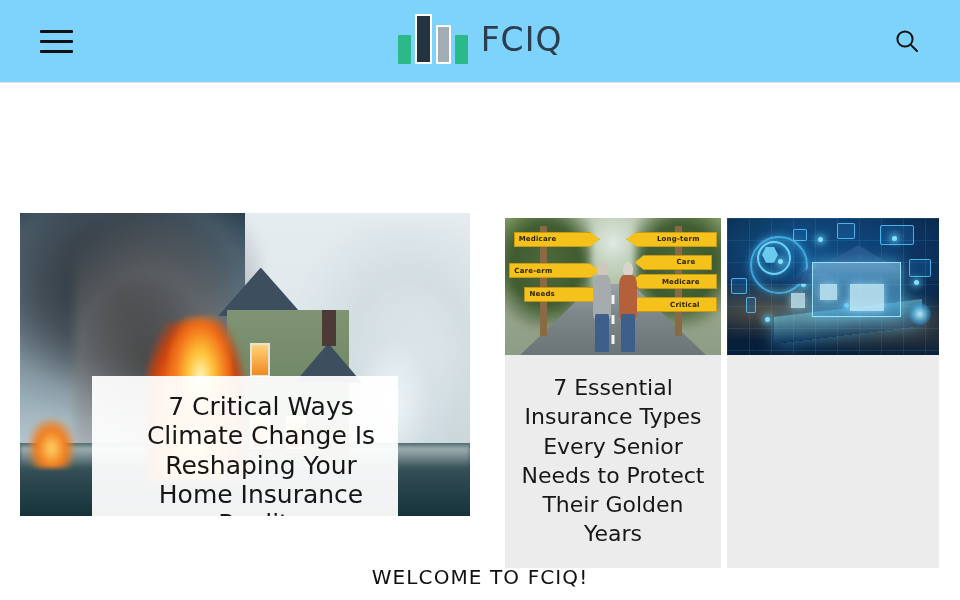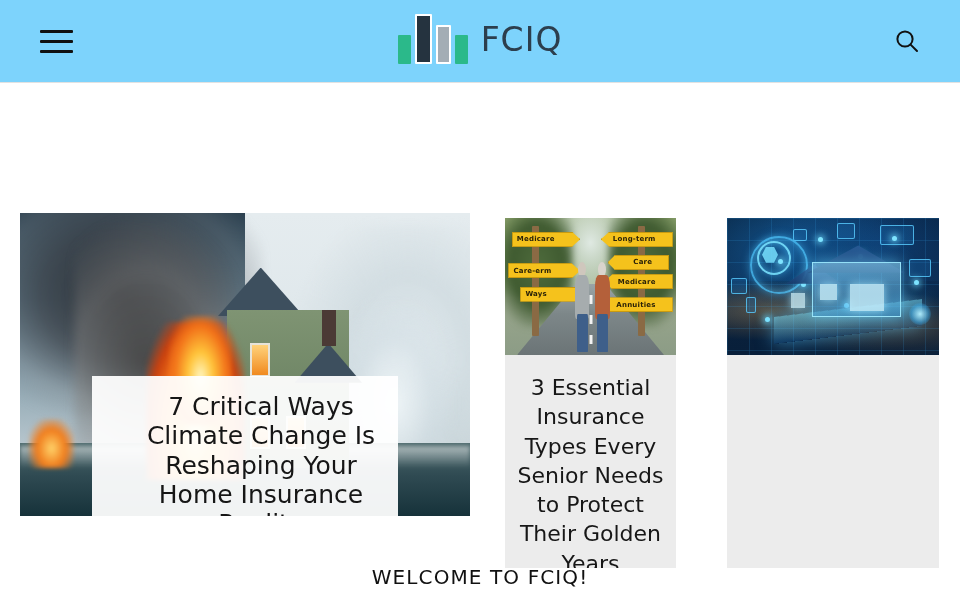--- a/index.html
+++ b/index.html
@@ -155,21 +155,21 @@
     text-align: center;
   }
   .hero-title-box .t {
     font-size: 25px; line-height: 1.17; color: #161616;
     font-weight: 400;
     margin-left: 32px;
   }
 
   
   .card-std { background: #ececec; }
-  .card-two   { left: 505px; top: 135px; width: 171px; height: 350px; }
+  .card-two   { left: 505px; top: 135px; width: 216px; height: 350px; }
   .card-three { left: 727px; top: 135px; width: 212px; height: 350px; }
 
   .card-std .thumb {
     position: absolute; left: 0; top: 0; right: 0; height: 137px;
     overflow: hidden;
   }
   .card-std .caption {
     position: absolute; left: 0; right: 0; top: 137px;
     padding: 18px 8px 10px; text-align: center;
   }
@@ -414,43 +414,43 @@
         <div class="sign-tree-l"></div>
         <div class="sign-tree-r"></div>
         <div class="sign-road"></div>
         <div class="sign-road-line"></div>
 
         <div class="sign-post sp-l"></div>
         <div class="sign-post sp-r"></div>
 
         <div class="sign-plate left sl-1">Medicare</div>
         <div class="sign-plate left sl-2">Care-erm</div>
-        <div class="sign-plate left sl-3">Ways</div>
+        <div class="sign-plate left sl-3">Needs</div>
 
         <div class="sign-plate right sr-1">Long-term</div>
         <div class="sign-plate right sr-2">Care</div>
         <div class="sign-plate right sr-3">Medicare</div>
-        <div class="sign-plate right sr-4">Annuities</div>
+        <div class="sign-plate right sr-4">Critical</div>
 
         <div class="sign-couple">
           <div class="person p-left">
             <span class="head"></span>
             <span class="torso"></span>
             <span class="legs"></span>
           </div>
           <div class="person p-right">
             <span class="head"></span>
             <span class="torso"></span>
             <span class="legs"></span>
           </div>
         </div>
       </div>
     </div>
     <div class="caption">
-      <h2 class="t">3 Essential Insurance Types Every Senior Needs to Protect Their Golden Years</h2>
+      <h2 class="t">7 Essential Insurance Types Every Senior Needs to Protect Their Golden Years</h2>
     </div>
   </article>
 
   <article class="card card-std card-three">
     <div class="thumb">
       <div class="tech-art">
         <div class="tech-sky"></div>
         <div class="tech-city"></div>
         <div class="tech-grid"></div>
         <div class="tech-ring"></div>

